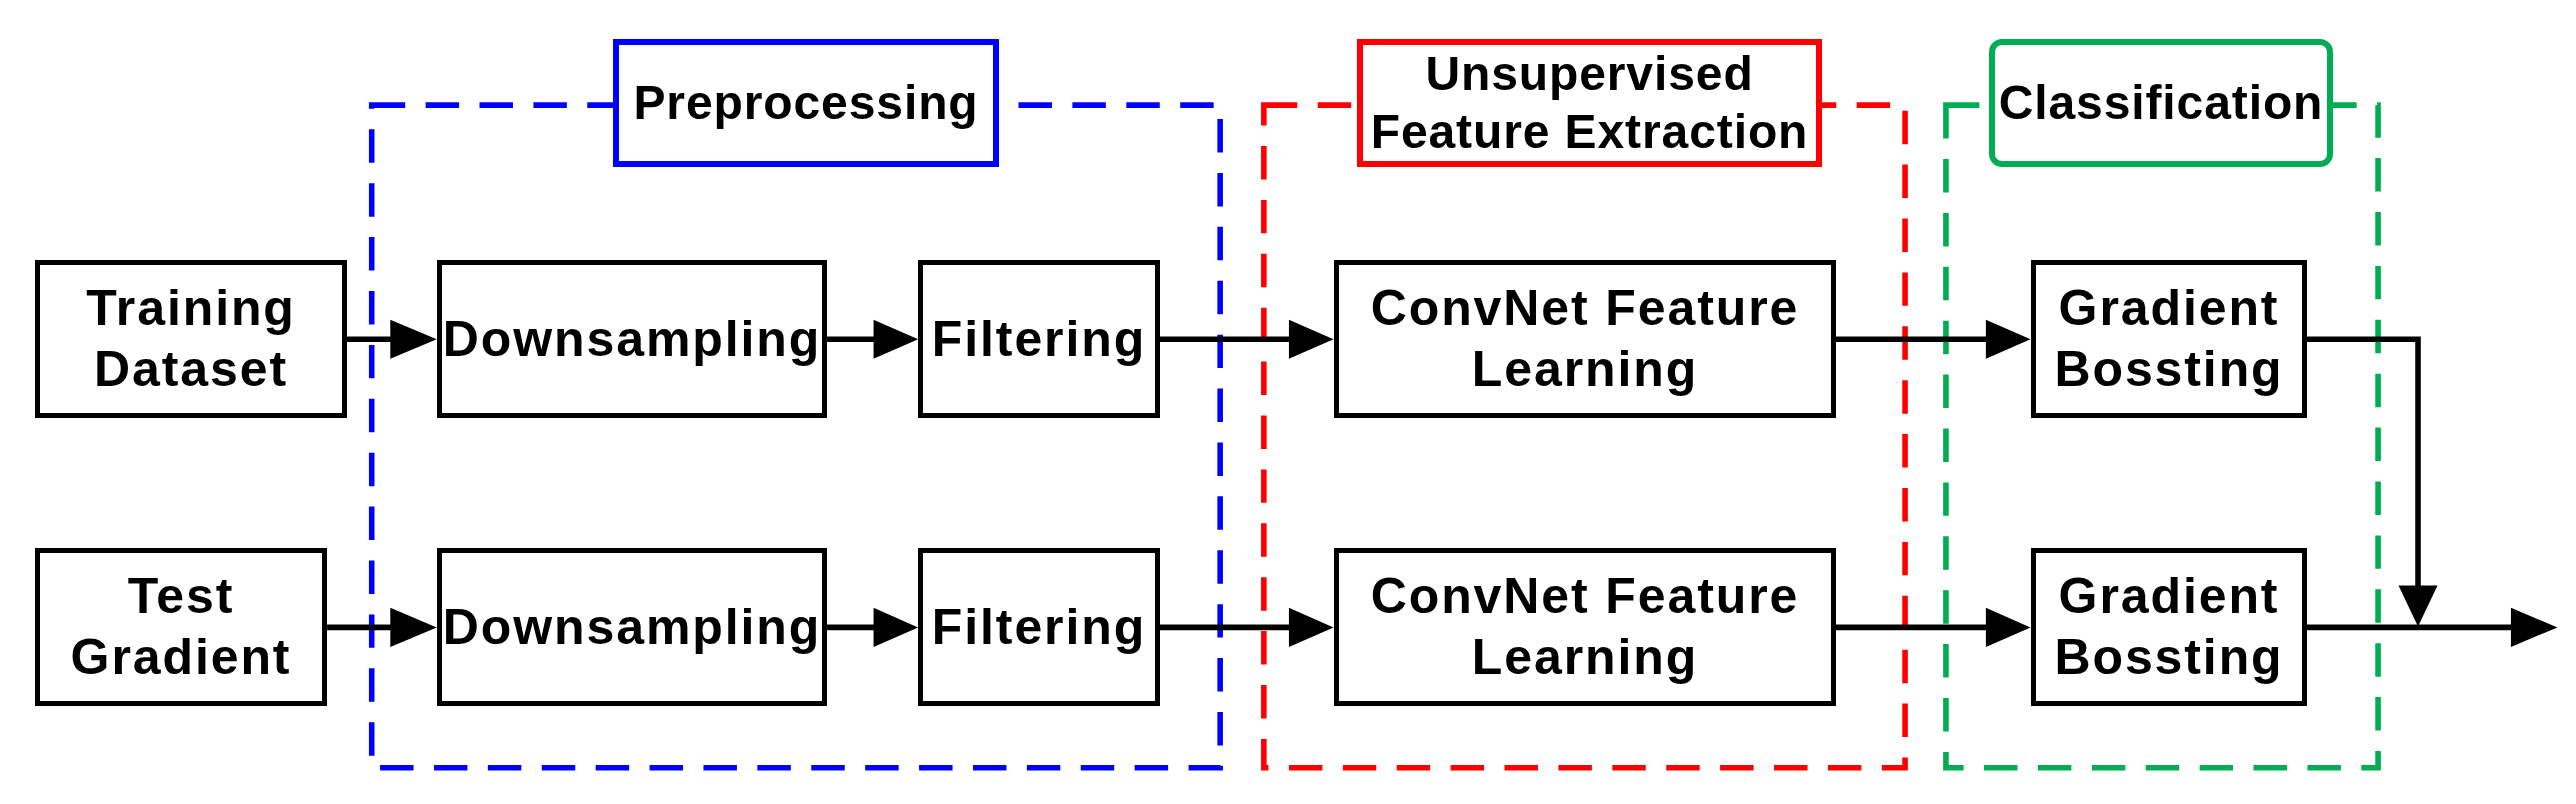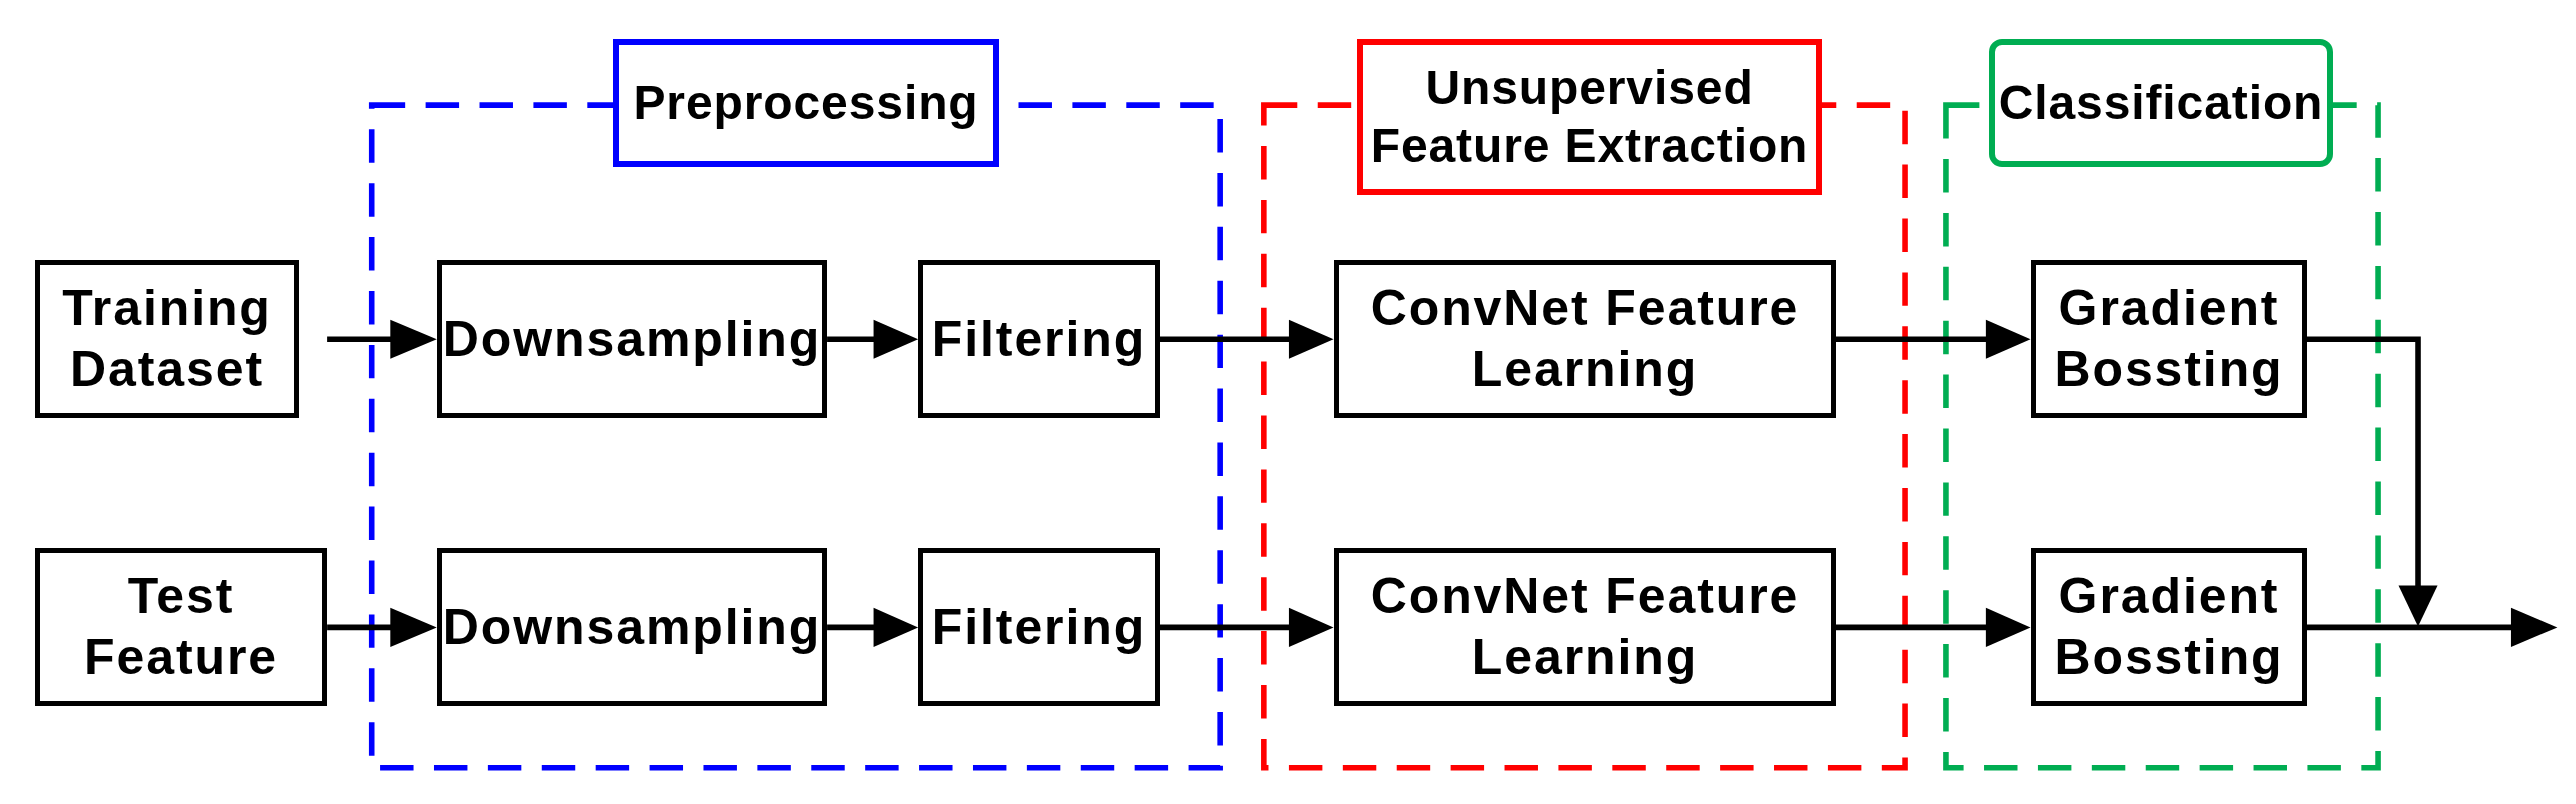--- a/index.html
+++ b/index.html
@@ -46,34 +46,34 @@
     border-style: solid;
     font-size: 48px;
     line-height: 1.2;
     letter-spacing: 0.9px;
   }
   .stage-blue  { border-color: var(--blue,  #0000ff); }
   .stage-red   { border-color: var(--red,   #ff0000); }
   .stage-green { border-color: var(--green, #00ad52); border-radius: 13px; }
 
   
-  #node-training   { left: 35px;   top: 260px; width: 264px; height: 158px; }
+  #node-training   { left: 35px;   top: 260px; width: 312px; height: 158px; }
   #node-test       { left: 35px;   top: 548px; width: 292px; height: 158px; }
   #node-down-1     { left: 437px;  top: 260px; width: 390px; height: 158px; }
   #node-down-2     { left: 437px;  top: 548px; width: 390px; height: 158px; }
   #node-filt-1     { left: 918px;  top: 260px; width: 242px; height: 158px; }
   #node-filt-2     { left: 918px;  top: 548px; width: 242px; height: 158px; }
   #node-conv-1     { left: 1334px; top: 260px; width: 502px; height: 158px; }
   #node-conv-2     { left: 1334px; top: 548px; width: 502px; height: 158px; }
   #node-grad-1     { left: 2031px; top: 260px; width: 276px; height: 158px; }
   #node-grad-2     { left: 2031px; top: 548px; width: 276px; height: 158px; }
 
   
   #stage-preprocessing  { left: 613px;  top: 39px; width: 386px; height: 128px; }
-  #stage-unsupervised   { left: 1357px; top: 39px; width: 465px; height: 156px; }
+  #stage-unsupervised   { left: 1357px; top: 39px; width: 465px; height: 128px; }
   #stage-classification { left: 1989px; top: 39px; width: 344px; height: 128px; }
 
   svg { display: block; }
 </style>
 </head>
 <body>
 
 <div class="canvas">
 
   <svg class="layer" viewBox="0 0 2772 866" xmlns="http://www.w3.org/2000/svg">
@@ -152,21 +152,21 @@
     <span>ConvNet Feature
 Learning</span>
   </div>
   <div class="node" id="node-grad-1">
     <span>Gradient
 Bossting</span>
   </div>
 
   <div class="node" id="node-test">
     <span>Test
-Feature</span>
+Gradient</span>
   </div>
   <div class="node" id="node-down-2">
     <span>Downsampling</span>
   </div>
   <div class="node" id="node-filt-2">
     <span>Filtering</span>
   </div>
   <div class="node" id="node-conv-2">
     <span>ConvNet Feature
 Learning</span>

